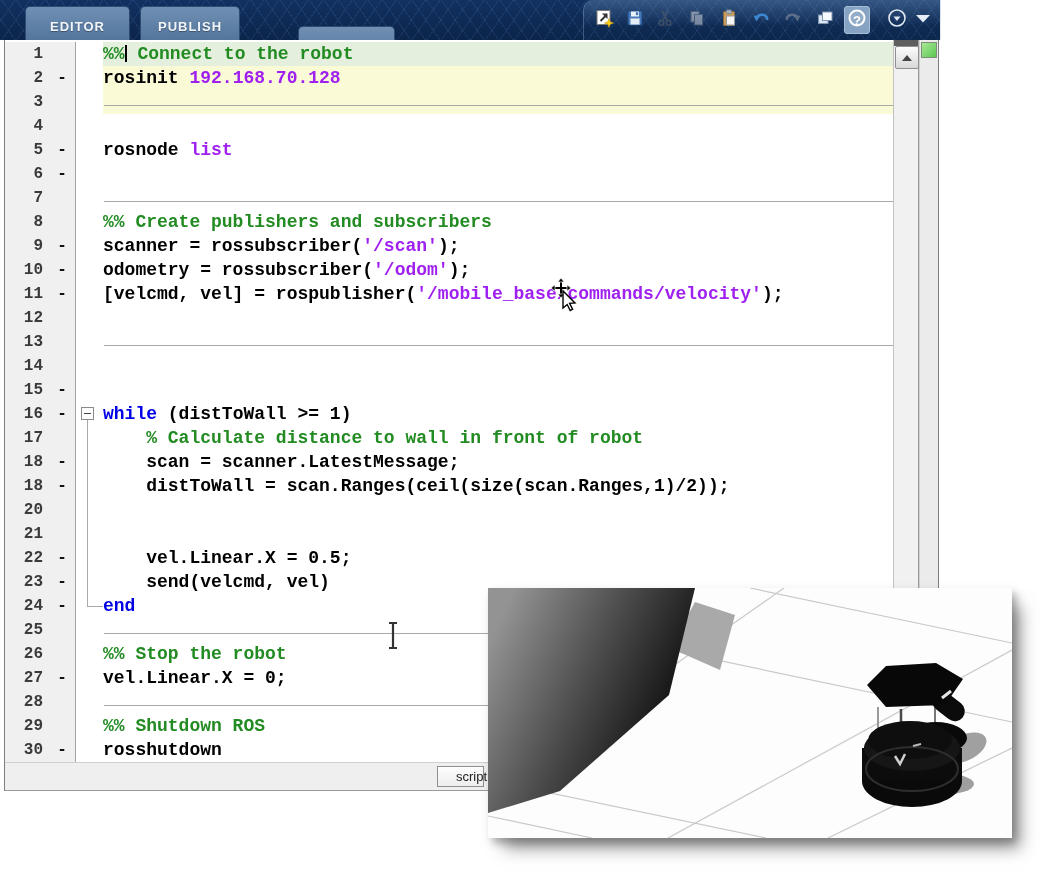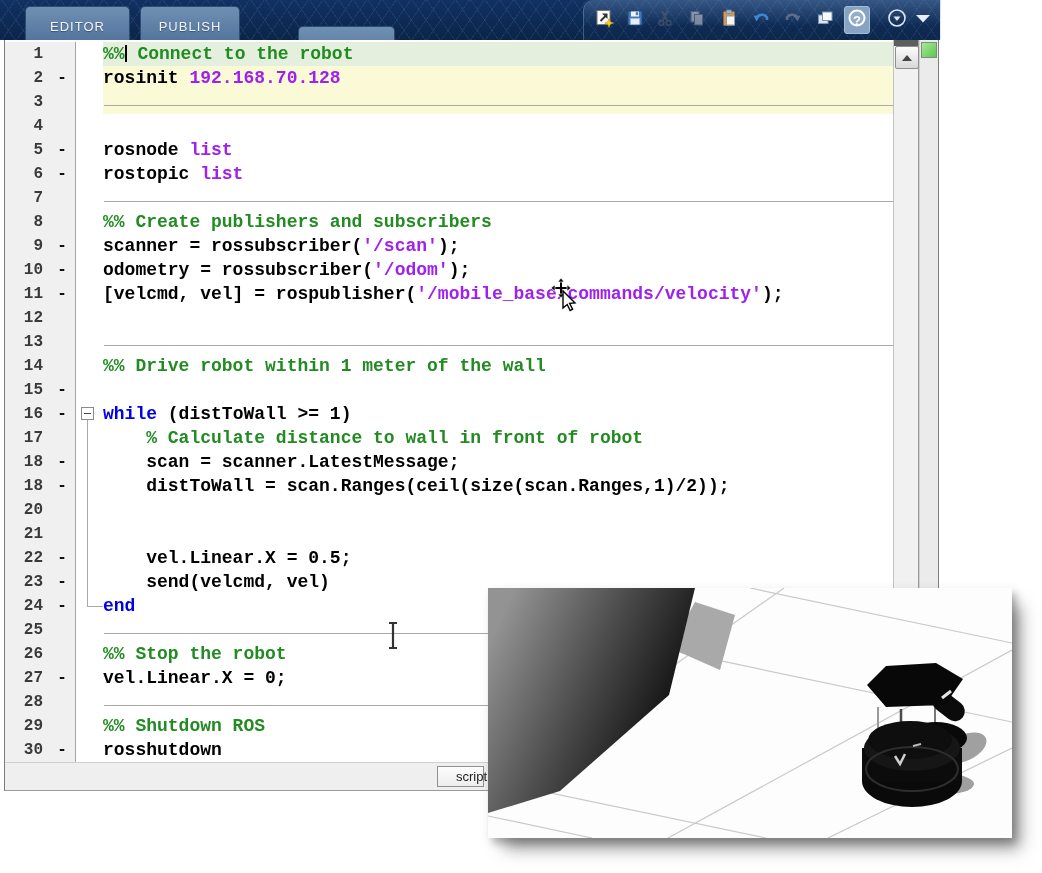--- a/index.html
+++ b/index.html
@@ -9,21 +9,21 @@
   
   .toolstrip{position:absolute;left:0;top:0;width:940px;height:40px;
     background:
       repeating-linear-gradient(55deg, rgba(70,112,168,.22) 0 1px, transparent 1px 12px),
       repeating-linear-gradient(-55deg, rgba(70,112,168,.22) 0 1px, transparent 1px 12px),
       linear-gradient(#123161,#0b2449);
   }
   .tab{position:absolute;top:6px;height:40px;border-radius:5px 5px 0 0;
     background:linear-gradient(#708fb3,#4e7199);
     border:1px solid #2c4c74;border-bottom:none;
-    color:#f2f6fb;font-size:13px;font-weight:normal;letter-spacing:1px;
+    color:#f2f6fb;font-size:13px;font-weight:bold;letter-spacing:1px;
     display:flex;align-items:center;justify-content:center;box-sizing:border-box;
     text-shadow:0 1px 1px rgba(0,0,0,.35);}
   .qa-panel{position:absolute;left:583px;top:0;width:357px;height:40px;
     background:linear-gradient(180deg, rgba(120,158,200,.35), rgba(30,60,100,.12) 65%);
     border-left:1px solid rgba(150,180,215,.35);border-radius:10px 0 0 0;}
   .qa-btn{position:absolute;top:6px;width:26px;height:28px;display:flex;align-items:center;justify-content:center;}
   .qa-btn.disabled{opacity:.45;filter:grayscale(.6);}
   .qa-btn.highlighted{background:#86a3c3;border:1px solid #a6bdd8;border-radius:3px;box-sizing:border-box;}
   .qa-glyph{position:absolute;left:0;top:0;width:100%;height:100%;display:flex;align-items:center;justify-content:center;
     color:#fff;font-size:13px;font-weight:bold;}
@@ -206,21 +206,20 @@
         <div class="row">
           <span class="col-num">5</span>
           <span class="col-dash">-</span>
           <span class="col-fold"></span>
           <span class="col-text"><span class="c-plain">rosnode </span><span class="c-string">list</span></span>
         </div>
         <div class="row">
           <span class="col-num">6</span>
           <span class="col-dash">-</span>
           <span class="col-fold"></span>
-          <span class="col-text"><span class="c-plain">rostopic </span><span class="c-string">list</span></span>
         </div>
         <div class="row">
           <span class="col-num">7</span>
           <span class="col-dash"></span>
           <span class="col-fold"></span>
           <span class="col-text"></span>
         </div>
         <div class="row">
           <span class="col-num">8</span>
           <span class="col-dash"></span>
@@ -255,21 +254,20 @@
         <div class="row">
           <span class="col-num">13</span>
           <span class="col-dash"></span>
           <span class="col-fold"></span>
           <span class="col-text"></span>
         </div>
         <div class="row">
           <span class="col-num">14</span>
           <span class="col-dash"></span>
           <span class="col-fold"></span>
-          <span class="col-text"><span class="c-section">%% Drive robot within 1 meter of the wall</span></span>
         </div>
         <div class="divider" style="top: 303px;"></div>
         <div class="row">
           <span class="col-num">15</span>
           <span class="col-dash">-</span>
           <span class="col-fold"></span>
         </div>
         <div class="row">
           <span class="col-num">16</span>
           <span class="col-dash">-</span>

